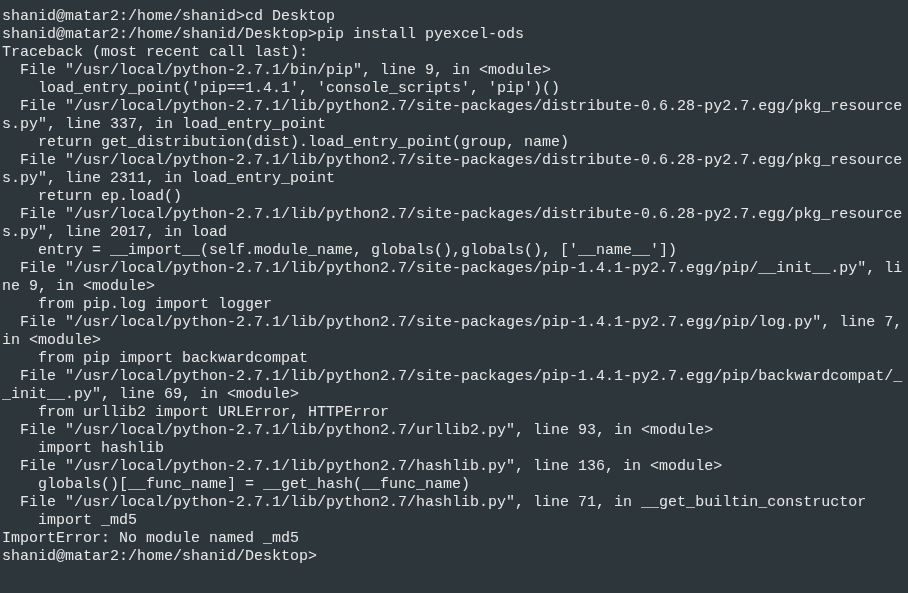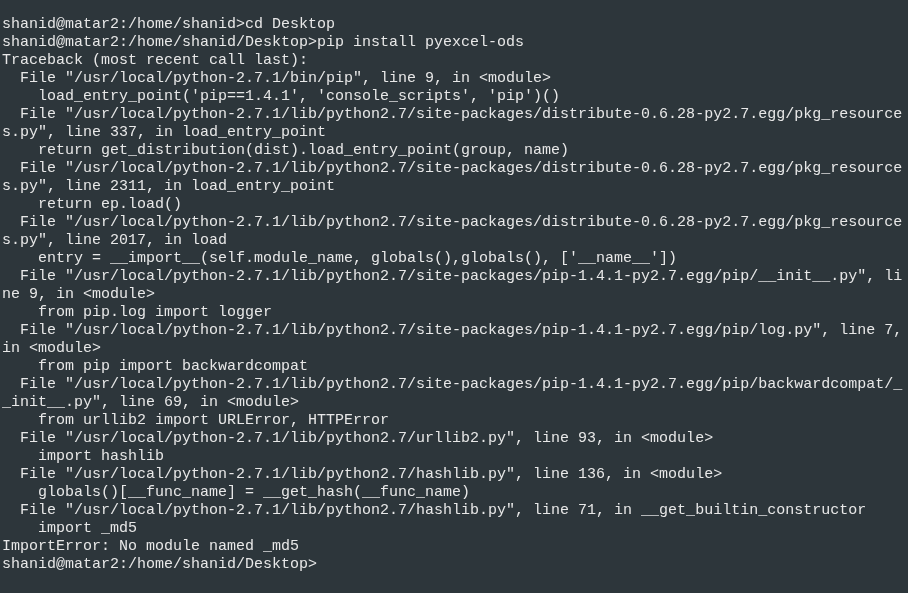--- a/index.html
+++ b/index.html
@@ -7,21 +7,21 @@
       width: 908px;
       height: 593px;
       background: #2d363b;
       color: #e8e8e8;
       font-family: "Courier New", monospace;
       font-size: 15px;
       line-height: 18px;
       overflow: hidden;
     }
     .terminal {
-      padding: 16px 2px;
+      padding: 8px 2px;
       white-space: pre-wrap;
       word-break: break-all;
     }
     .prompt { color: #e8e8e8; }
     .line { display: block; }
   </style>
 </head>
 <body>
 
 <div class="terminal" id="terminal-root"><span class="line"><span class="prompt">shanid@matar2:/home/shanid&gt;</span><span>cd Desktop</span></span><span class="line"><span class="prompt">shanid@matar2:/home/shanid/Desktop&gt;</span><span>pip install pyexcel-ods</span></span><span class="line">Traceback (most recent call last):</span><span class="line">  File "/usr/local/python-2.7.1/bin/pip", line 9, in &lt;module&gt;</span><span class="line">    load_entry_point('pip==1.4.1', 'console_scripts', 'pip')()</span><span class="line">  File "/usr/local/python-2.7.1/lib/python2.7/site-packages/distribute-0.6.28-py2.7.egg/pkg_resources.py", line 337, in load_entry_point</span><span class="line">    return get_distribution(dist).load_entry_point(group, name)</span><span class="line">  File "/usr/local/python-2.7.1/lib/python2.7/site-packages/distribute-0.6.28-py2.7.egg/pkg_resources.py", line 2311, in load_entry_point</span><span class="line">    return ep.load()</span><span class="line">  File "/usr/local/python-2.7.1/lib/python2.7/site-packages/distribute-0.6.28-py2.7.egg/pkg_resources.py", line 2017, in load</span><span class="line">    entry = __import__(self.module_name, globals(),globals(), ['__name__'])</span><span class="line">  File "/usr/local/python-2.7.1/lib/python2.7/site-packages/pip-1.4.1-py2.7.egg/pip/__init__.py", line 9, in &lt;module&gt;</span><span class="line">    from pip.log import logger</span><span class="line">  File "/usr/local/python-2.7.1/lib/python2.7/site-packages/pip-1.4.1-py2.7.egg/pip/log.py", line 7, in &lt;module&gt;</span><span class="line">    from pip import backwardcompat</span><span class="line">  File "/usr/local/python-2.7.1/lib/python2.7/site-packages/pip-1.4.1-py2.7.egg/pip/backwardcompat/__init__.py", line 69, in &lt;module&gt;</span><span class="line">    from urllib2 import URLError, HTTPError</span><span class="line">  File "/usr/local/python-2.7.1/lib/python2.7/urllib2.py", line 93, in &lt;module&gt;</span><span class="line">    import hashlib</span><span class="line">  File "/usr/local/python-2.7.1/lib/python2.7/hashlib.py", line 136, in &lt;module&gt;</span><span class="line">    globals()[__func_name] = __get_hash(__func_name)</span><span class="line">  File "/usr/local/python-2.7.1/lib/python2.7/hashlib.py", line 71, in __get_builtin_constructor</span><span class="line">    import _md5</span><span class="line">ImportError: No module named _md5</span><span class="line"><span class="prompt">shanid@matar2:/home/shanid/Desktop&gt;</span><span></span></span></div>

